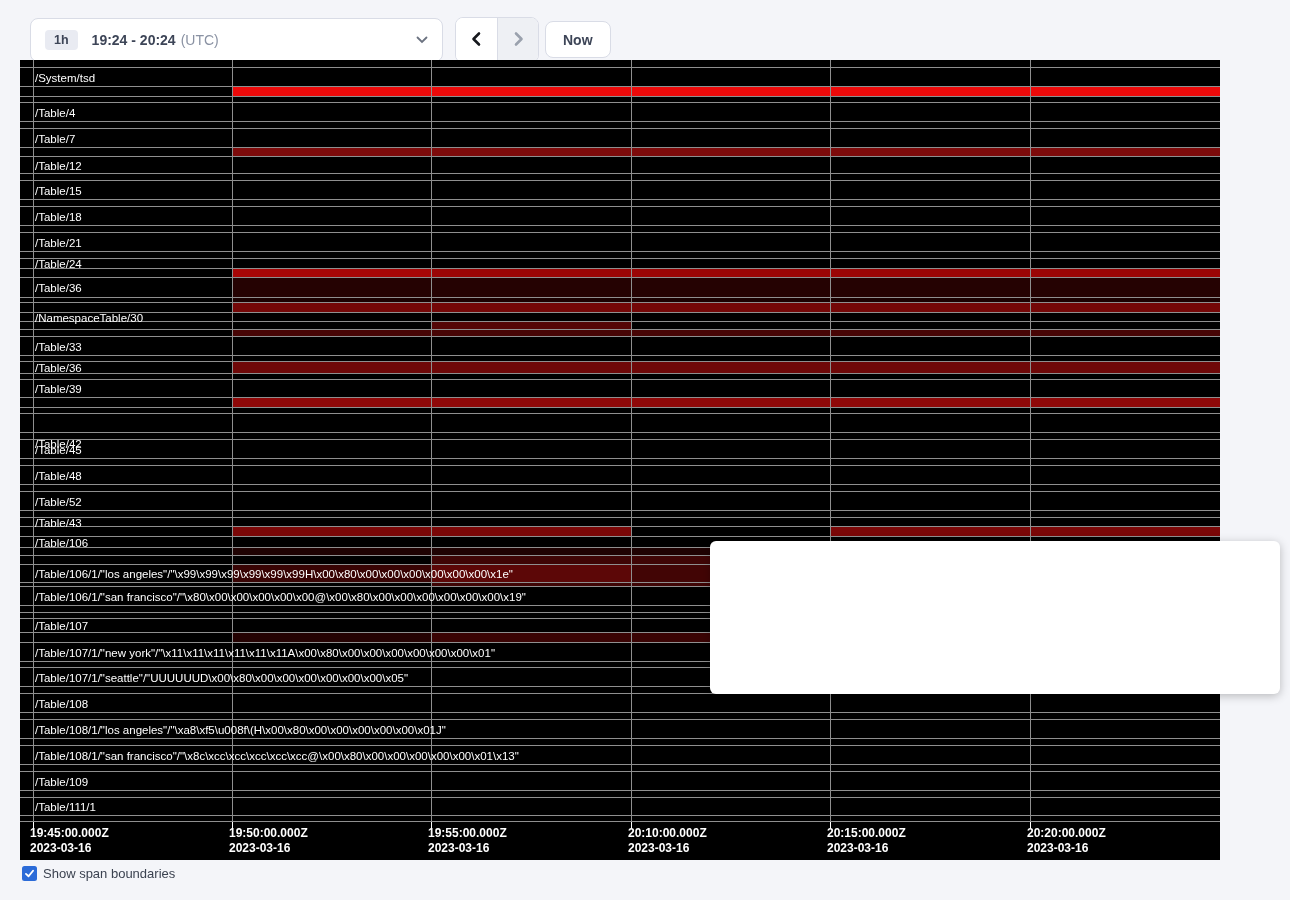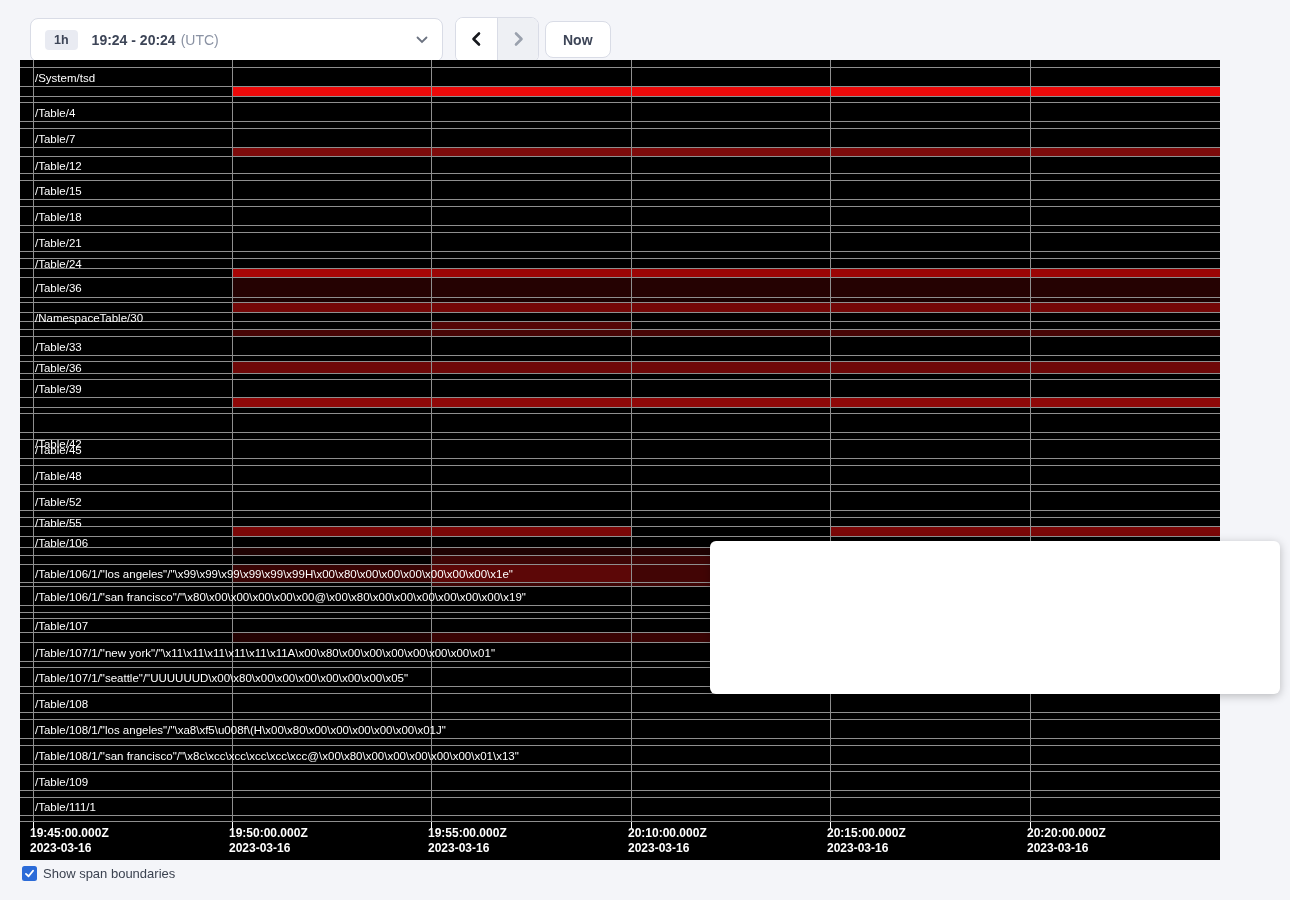--- a/index.html
+++ b/index.html
@@ -432,21 +432,21 @@
         <div class="hm-cell" style="width: 190px; background: rgb(0, 0, 0);"></div>
       </div>
       <div class="hm-row" style="height: 9px;">
         <div class="hm-cell" style="width: 212px; background: rgb(0, 0, 0);"></div>
         <div class="hm-cell" style="width: 199px; background: rgb(0, 0, 0);"></div>
         <div class="hm-cell" style="width: 200px; background: rgb(0, 0, 0);"></div>
         <div class="hm-cell" style="width: 199px; background: rgb(0, 0, 0);"></div>
         <div class="hm-cell" style="width: 200px; background: rgb(0, 0, 0);"></div>
         <div class="hm-cell" style="width: 190px; background: rgb(0, 0, 0);"></div>
       </div>
-      <span class="hm-label" style="top: 462.5px;">/Table/55</span>
+      <span class="hm-label" style="top: 462.5px;">/Table/43</span>
       <div class="hm-row" style="height: 10px;">
         <div class="hm-cell" style="width: 212px; background: rgb(0, 0, 0);"></div>
         <div class="hm-cell" style="width: 199px; background: rgb(122, 7, 7);"></div>
         <div class="hm-cell" style="width: 200px; background: rgb(122, 7, 7);"></div>
         <div class="hm-cell" style="width: 199px; background: rgb(0, 0, 0);"></div>
         <div class="hm-cell" style="width: 200px; background: rgb(122, 7, 7);"></div>
         <div class="hm-cell" style="width: 190px; background: rgb(122, 7, 7);"></div>
       </div>
       <div class="hm-row" style="height: 11px;">
         <div class="hm-cell" style="width: 212px; background: rgb(0, 0, 0);"></div>

